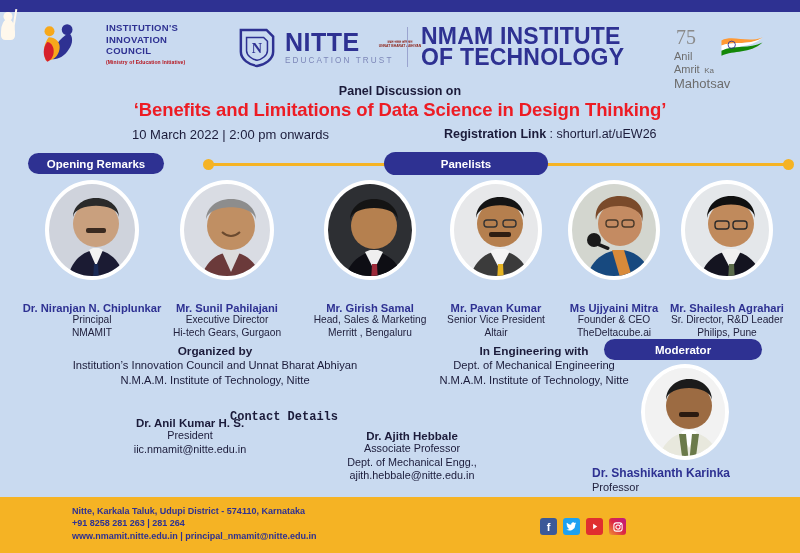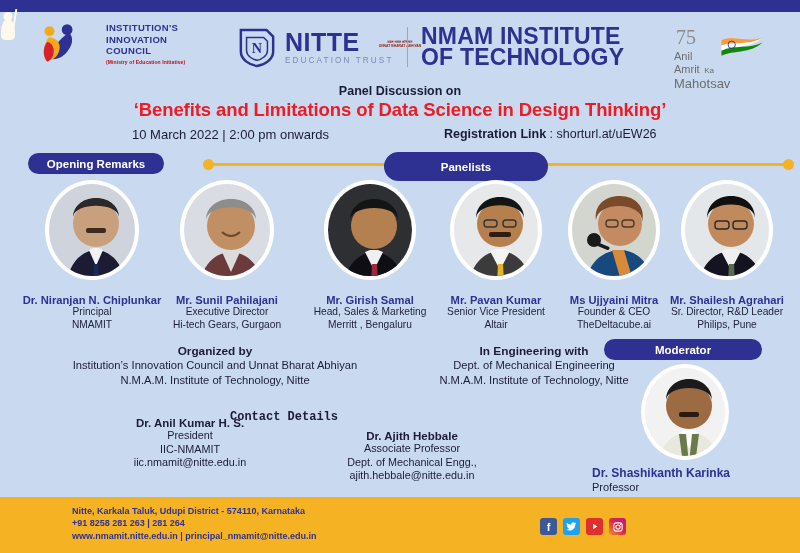--- a/index.html
+++ b/index.html
@@ -123,35 +123,35 @@
   .dot.left { left: 203px; }
   .dot.right { left: 783px; }
   .badge {
     position: absolute;
     background: #2e3192; color: #ffffff;
     border-radius: 22px; text-align: center;
     font-size: 11.5px; font-weight: bold;
     display: flex; align-items: center; justify-content: center;
   }
   .badge-opening { left: 28px; top: 153px; width: 136px; height: 21px; }
-  .badge-panelists { left: 384px; top: 152px; width: 164px; height: 29px; }
+  .badge-panelists { left: 384px; top: 152px; width: 164px; height: 23px; }
   .badge-moderator { left: 604px; top: 339px; width: 158px; height: 21px; }
   
   .person { position: absolute; text-align: center; }
   .avatar {
     position: relative; margin: 0 auto;
     border-radius: 50%;
     background: #f3f4f7;
     border: 4px solid #ffffff;
     overflow: hidden;
   }
   .avatar svg { display: block; }
   .p-name {
     color: #2e3192; font-weight: bold; font-size: 11.2px;
-    margin-top: 14px; white-space: nowrap;
+    margin-top: 22px; white-space: nowrap;
   }
   .p-role { color: #22223f; font-size: 10.2px; line-height: 12.6px; white-space: nowrap; }
   
   .org-left  { position: absolute; left: 40px;  top: 344px; width: 350px; text-align: center; }
   .org-right { position: absolute; left: 400px; top: 344px; width: 268px; text-align: center; }
   .org-h { font-size: 11.8px; font-weight: bold; color: #1b1b3a; }
   .org-l { font-size: 11.2px; color: #1b1b3a; line-height: 14.5px; }
   .contact-h {
     position: absolute; left: 40px; top: 410px; width: 488px;
     text-align: center; font-size: 12px; font-weight: bold; color: #1b1b3a; font-family: Liberation Mono, monospace;
@@ -389,21 +389,20 @@
     <div class="org-h">In Engineering with</div>
     <div class="org-l">Dept. of Mechanical Engineering</div>
     <div class="org-l">N.M.A.M. Institute of Technology, Nitte</div>
   </div>
 
   <div class="contact-h">Contact Details</div>
 
   <div class="contact-left">
     <div class="c-name">Dr. Anil Kumar H. S.</div>
     <div class="c-line">President</div>
-    <div class="c-line">IIC-NMAMIT</div>
     <div class="c-line">iic.nmamit@nitte.edu.in</div>
   </div>
 
   <div class="contact-right">
     <div class="c-name">Dr. Ajith Hebbale</div>
     <div class="c-line">Associate Professor</div>
     <div class="c-line">Dept. of Mechanical Engg.,</div>
     <div class="c-line">ajith.hebbale@nitte.edu.in</div>
   </div>
 

